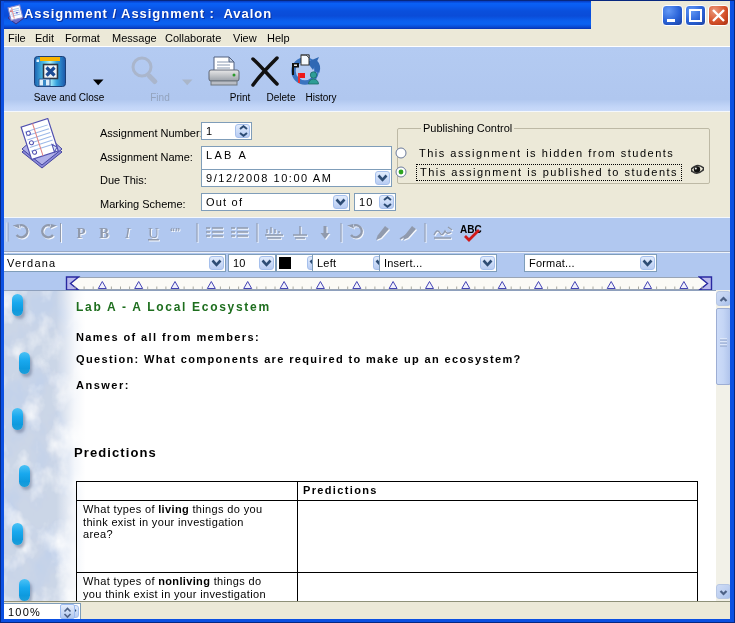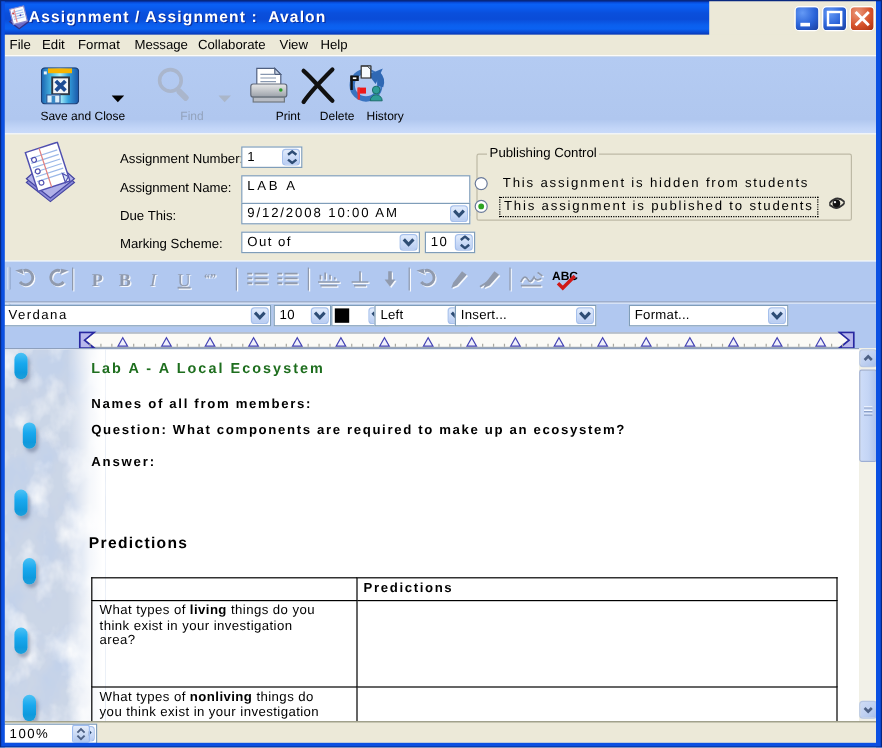--- a/index.html
+++ b/index.html
@@ -25,21 +25,21 @@
 
 #toolbar { position:absolute; left:4px; top:47px; width:726px; height:65px; background:linear-gradient(180deg,#b4cbf2 0%,#b0c7ef 82%,#c3d6f8 94%,#c9daf9 100%); border-bottom:1px solid #f4f8fd; }
 .tlabel { position:absolute; top:45px; font-size:10px; color:#000; text-align:center;margin-left:16px; }
 .tlabel.dis { color:#93a3bd; }
 
 
 #form { position:absolute; left:4px; top:113px; width:726px; height:104px; background:#ece9d8; font-size:11px; }
 .flabel { position:absolute; left:96px; color:#000; }
 .tb { position:absolute; background:#fff; border:1px solid #7f9db9; font-size:11px; color:#000; letter-spacing:1.2px; }
 fieldset#pub { position:absolute; left:393px; top:9px; width:313px; height:62px; border:1px solid #bdb9a5; border-radius:2px; }
-fieldset#pub legend { font-size:11px; padding:0 2px; margin-left:8px; color:#000; }
+fieldset#pub legend { font-size:11px; padding:0 2px; margin-left:23px; color:#000; }
 
 
 .cbtn { position:absolute; right:1px; top:1px; bottom:1px; width:15px; border:1px solid #a6c0ec;
   background:linear-gradient(180deg,#e2ecfc 0%,#ccdcf8 50%,#b8ccf2 100%); border-radius:3px; }
 .cbtn svg { position:absolute; left:1px; top:50%; margin-top:-4px; }
 
 .spin { position:absolute; right:1px; top:1px; bottom:1px; width:15px; border:1px solid #a6c0ec; border-radius:3px;
   background:linear-gradient(180deg,#e2ecfc 0%,#ccdcf8 50%,#b8ccf2 100%); }
 .spin svg { position:absolute; left:2px; }
 

